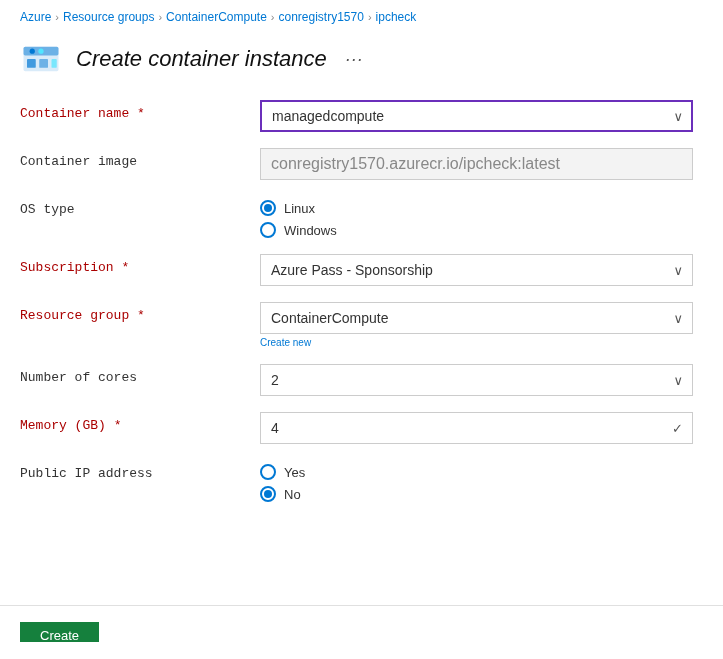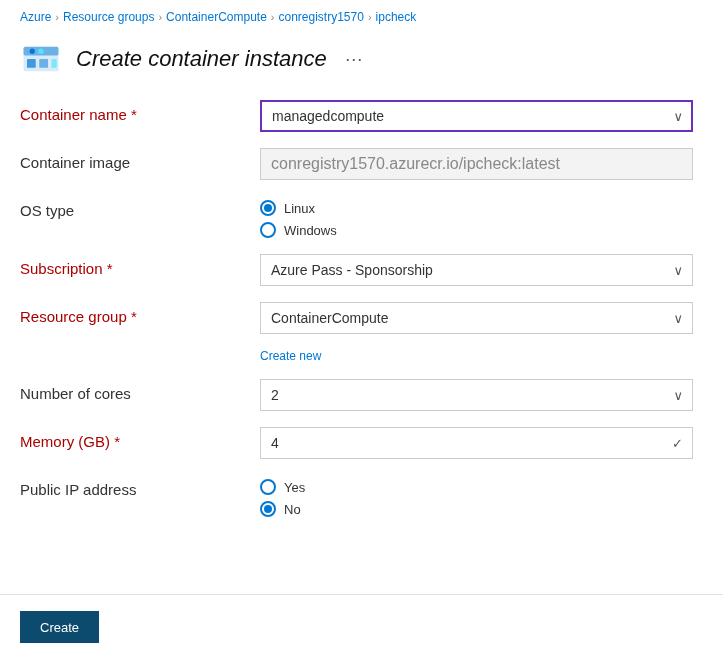--- a/index.html
+++ b/index.html
@@ -56,22 +56,23 @@
       display: flex;
       align-items: flex-start;
       margin-bottom: 16px;
       min-height: 32px;
     }
 
     .form-label {
       width: 240px;
       flex-shrink: 0;
       padding-top: 6px;
-      font-size: 15px;
+      font-size: 13px;
       color: #333;
+      font-family: Liberation Mono, monospace;
     }
     .form-label.required {
       color: #a00;
     }
     .form-label.required::after {
       content: ' *';
       color: #a00;
     }
 
     .form-control-wrap {
@@ -162,36 +163,36 @@
       border-radius: 50%;
       background: #0078d4;
     }
     .radio-item label {
       font-size: 13px;
       cursor: pointer;
     }
 
     .create-new-link {
       color: #0078d4;
-      font-size: 12px;
+      font-size: 10px;
       text-decoration: none;
       display: block;
-      margin-top: 15px;
+      margin-top: 3px;
       cursor: pointer;
     }
 
     .create-btn {
-      background: #0c4a6e;
+      background: #15803d;
       color: #fff;
       border: none;
       padding: 6px 20px;
       font-size: 13px;
       cursor: pointer;
       min-width: 70px;
-      height: 32px;
+      height: 20px;
     }
 
     
     .azure-icon {
       width: 42px;
       height: 42px;
     }
   </style>
 </head>
 <body>

